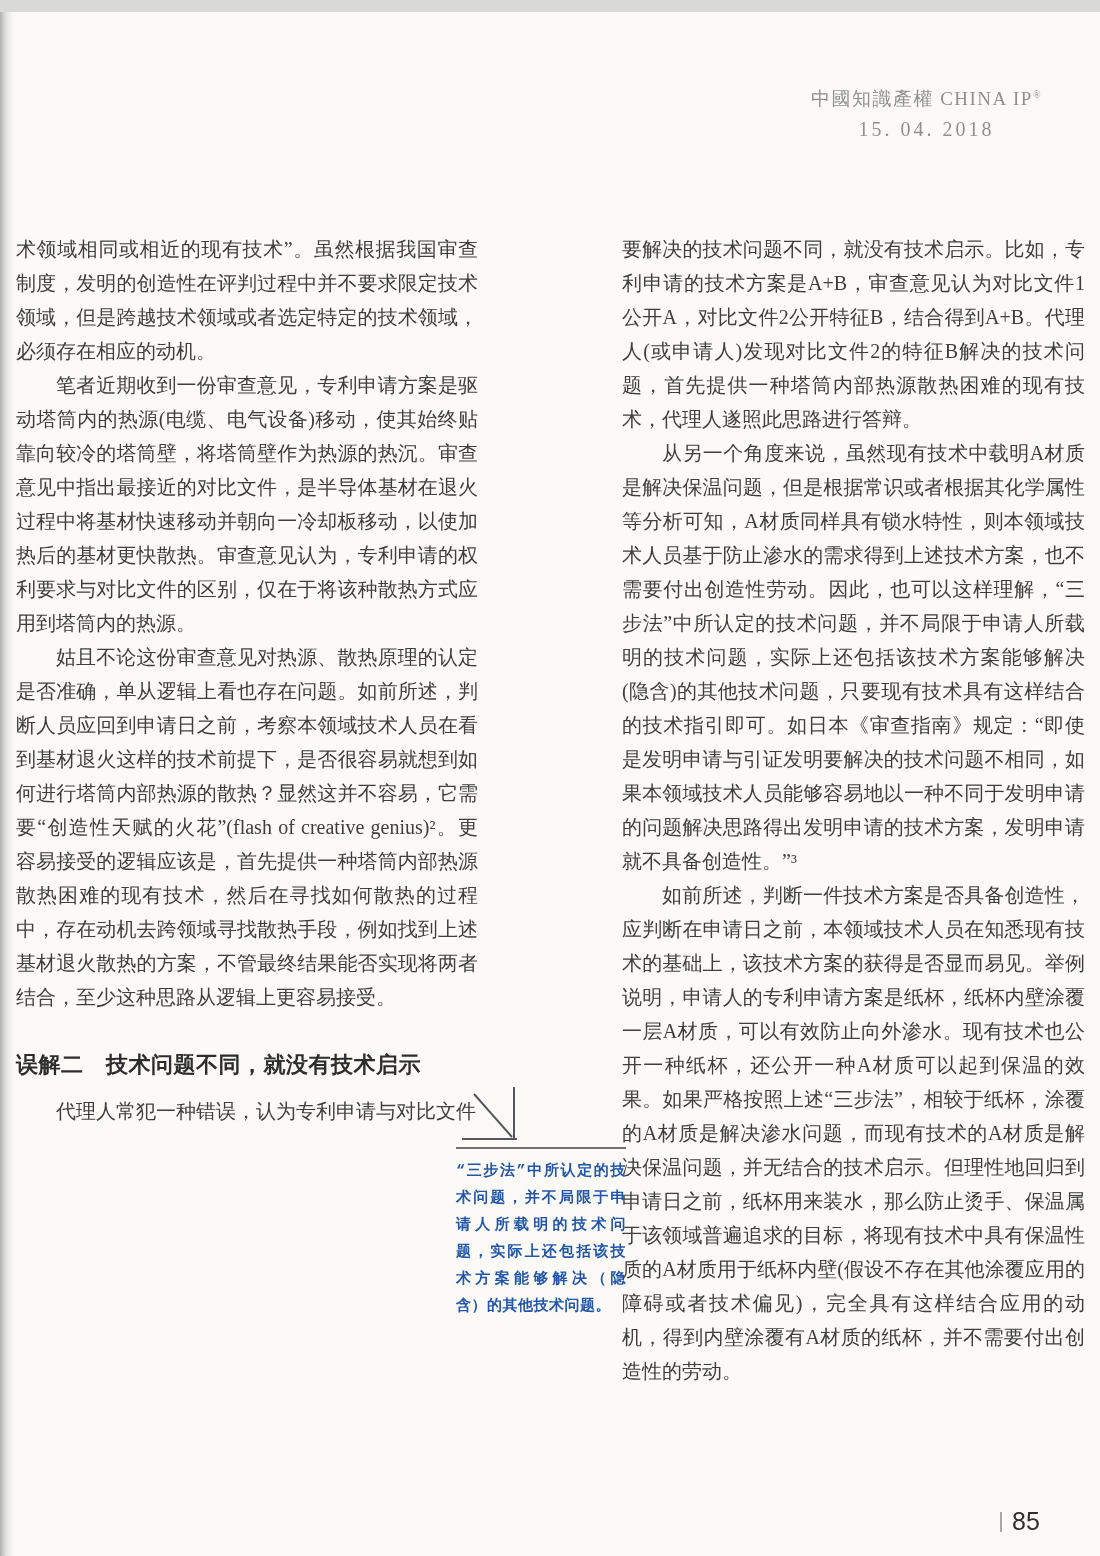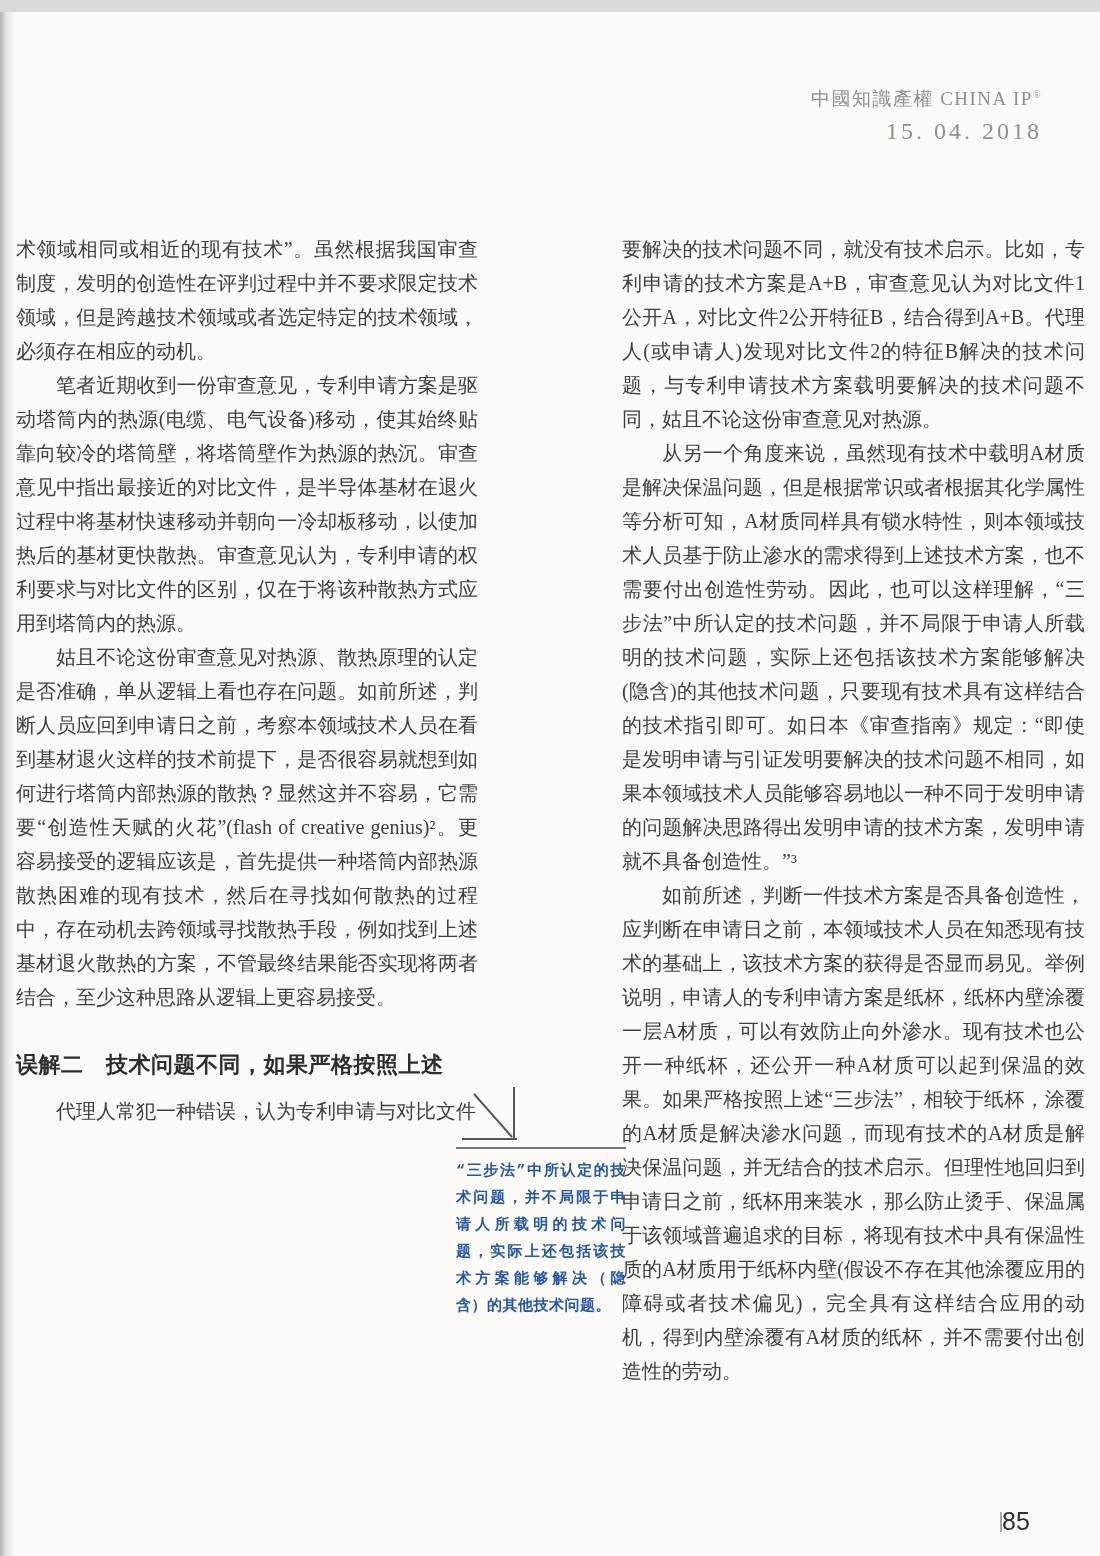--- a/index.html
+++ b/index.html
@@ -11,21 +11,21 @@
     color:#3e3e3e;
   }
   .scan-edge {
     position:absolute; left:0; top:0; width:14px; height:100%;
     background:linear-gradient(to right, rgba(118,120,116,.55), rgba(160,162,158,.25) 45%, rgba(251,250,246,0));
     pointer-events:none;
   }
   .masthead { position:absolute; top:74px; right:58px; text-align:right; color:#8f908c; }
   .brand { font-size:19px; letter-spacing:1.5px; }
   .brand sup { font-size:10px; vertical-align:super; }
-  .date { margin-top:6px; font-size:24px; letter-spacing:3px; }
+  .date { margin-top:6px; font-size:20px; letter-spacing:3px;text-align:center; }
 
   .col { position:absolute; top:220px; text-align:justify; font-size:20px; line-height:34px; }
   .col-left  { left:16px;  width:462px; }
   .col-right { left:622px; width:463px; }
   .body-p { text-indent:2em; }
   .body-p.no-indent { text-indent:0; }
 
   .section-heading {
     margin-top:34px; margin-bottom:12px; text-align:left; text-indent:0;
     font-family:"Liberation Sans","DejaVu Sans",sans-serif;
@@ -42,57 +42,57 @@
     color:var(--callout-blue,#2456a8);
   }
 
   .footer-notes { position:absolute; left:15px; top:1428px;
     font-family:"Liberation Sans","DejaVu Sans",sans-serif;
     font-size:15px; color:#474747; }
   .footnote-rule { width:182px; height:2px; background:#4c4c4c; margin-bottom:9px; }
   .footnote { line-height:27px; font-weight:bold; letter-spacing:.5px; }
   .footnote sup { font-size:11px; margin-right:7px; font-weight:bold; }
 
-  .pageno { position:absolute; left:1000px; top:1495px; display:flex; align-items:center; gap:0;
+  .pageno { position:absolute; left:1000px; top:1495px; display:flex; align-items:center; gap:10px;
     font-family:"Liberation Sans","DejaVu Sans",sans-serif; font-size:25px; color:#2f2f2f; }
   .pageno-bar { display:inline-block; width:2px; height:20px; background:#a8a8a4; }
 </style>
 </head>
 <body>
 
 <div class="page">
   <div class="scan-edge"></div>
 
   <header class="masthead">
     <div class="brand">
       <span>中國知識產權 CHINA IP</span><sup>®</sup>
     </div>
     <div class="date">15. 04. 2018</div>
   </header>
 
   <section class="col col-left">
     <p class="body-p no-indent">术领域相同或相近的现有技术”。虽然根据我国审查制度，发明的创造性在评判过程中并不要求限定技术领域，但是跨越技术领域或者选定特定的技术领域，必须存在相应的动机。</p>
     <p class="body-p">笔者近期收到一份审查意见，专利申请方案是驱动塔筒内的热源(电缆、电气设备)移动，使其始终贴靠向较冷的塔筒壁，将塔筒壁作为热源的热沉。审查意见中指出最接近的对比文件，是半导体基材在退火过程中将基材快速移动并朝向一冷却板移动，以使加热后的基材更快散热。审查意见认为，专利申请的权利要求与对比文件的区别，仅在于将该种散热方式应用到塔筒内的热源。</p>
     <p class="body-p">姑且不论这份审查意见对热源、散热原理的认定是否准确，单从逻辑上看也存在问题。如前所述，判断人员应回到申请日之前，考察本领域技术人员在看到基材退火这样的技术前提下，是否很容易就想到如何进行塔筒内部热源的散热？显然这并不容易，它需要“创造性天赋的火花”(flash of creative genius)²。更容易接受的逻辑应该是，首先提供一种塔筒内部热源散热困难的现有技术，然后在寻找如何散热的过程中，存在动机去跨领域寻找散热手段，例如找到上述基材退火散热的方案，不管最终结果能否实现将两者结合，至少这种思路从逻辑上更容易接受。</p>
-    <h2 class="section-heading">误解二　技术问题不同，如果严格按照上述</h2>
+    <h2 class="section-heading">误解二　技术问题不同，就没有技术启示</h2>
     <p class="body-p">代理人常犯一种错误，认为专利申请与对比文件</p>
   </section>
 
   <aside class="callout">
     <svg class="arrow" width="110" height="56" viewBox="0 0 110 56">
       <line x1="12" y1="8" x2="50" y2="51" stroke="#56575b" stroke-width="2"></line>
       <line x1="52" y1="1" x2="52" y2="53" stroke="#56575b" stroke-width="2"></line>
       <line x1="0" y1="53" x2="55" y2="53" stroke="#56575b" stroke-width="2"></line>
     </svg>
     <div class="callout-rule"></div>
     <p class="callout-text">“三步法”中所认定的技术问题，并不局限于申请人所载明的技术问题，实际上还包括该技术方案能够解决（隐含）的其他技术问题。</p>
   </aside>
 
   <section class="col col-right">
-    <p class="body-p no-indent">要解决的技术问题不同，就没有技术启示。比如，专利申请的技术方案是A+B，审查意见认为对比文件1公开A，对比文件2公开特征B，结合得到A+B。代理人(或申请人)发现对比文件2的特征B解决的技术问题，与专利申请技术方案载明要解决的技术问题不同，姑且不论这份审查意见对热源。</p>
+    <p class="body-p no-indent">要解决的技术问题不同，就没有技术启示。比如，专利申请的技术方案是A+B，审查意见认为对比文件1公开A，对比文件2公开特征B，结合得到A+B。代理人(或申请人)发现对比文件2的特征B解决的技术问题，首先提供一种塔筒内部热源散热困难的现有技术，代理人遂照此思路进行答辩。</p>
     <p class="body-p">从另一个角度来说，虽然现有技术中载明A材质是解决保温问题，但是根据常识或者根据其化学属性等分析可知，A材质同样具有锁水特性，则本领域技术人员基于防止渗水的需求得到上述技术方案，也不需要付出创造性劳动。因此，也可以这样理解，“三步法”中所认定的技术问题，并不局限于申请人所载明的技术问题，实际上还包括该技术方案能够解决(隐含)的其他技术问题，只要现有技术具有这样结合的技术指引即可。如日本《审查指南》规定：“即使是发明申请与引证发明要解决的技术问题不相同，如果本领域技术人员能够容易地以一种不同于发明申请的问题解决思路得出发明申请的技术方案，发明申请就不具备创造性。”³</p>
     <p class="body-p">如前所述，判断一件技术方案是否具备创造性，应判断在申请日之前，本领域技术人员在知悉现有技术的基础上，该技术方案的获得是否显而易见。举例说明，申请人的专利申请方案是纸杯，纸杯内壁涂覆一层A材质，可以有效防止向外渗水。现有技术也公开一种纸杯，还公开一种A材质可以起到保温的效果。如果严格按照上述“三步法”，相较于纸杯，涂覆的A材质是解决渗水问题，而现有技术的A材质是解决保温问题，并无结合的技术启示。但理性地回归到申请日之前，纸杯用来装水，那么防止烫手、保温属于该领域普遍追求的目标，将现有技术中具有保温性质的A材质用于纸杯内壁(假设不存在其他涂覆应用的障碍或者技术偏见)，完全具有这样结合应用的动机，得到内壁涂覆有A材质的纸杯，并不需要付出创造性的劳动。</p>
   </section>
 
 
   <div class="pageno">
     <span class="pageno-bar"></span>
     <span>85</span>
   </div>
 </div>

